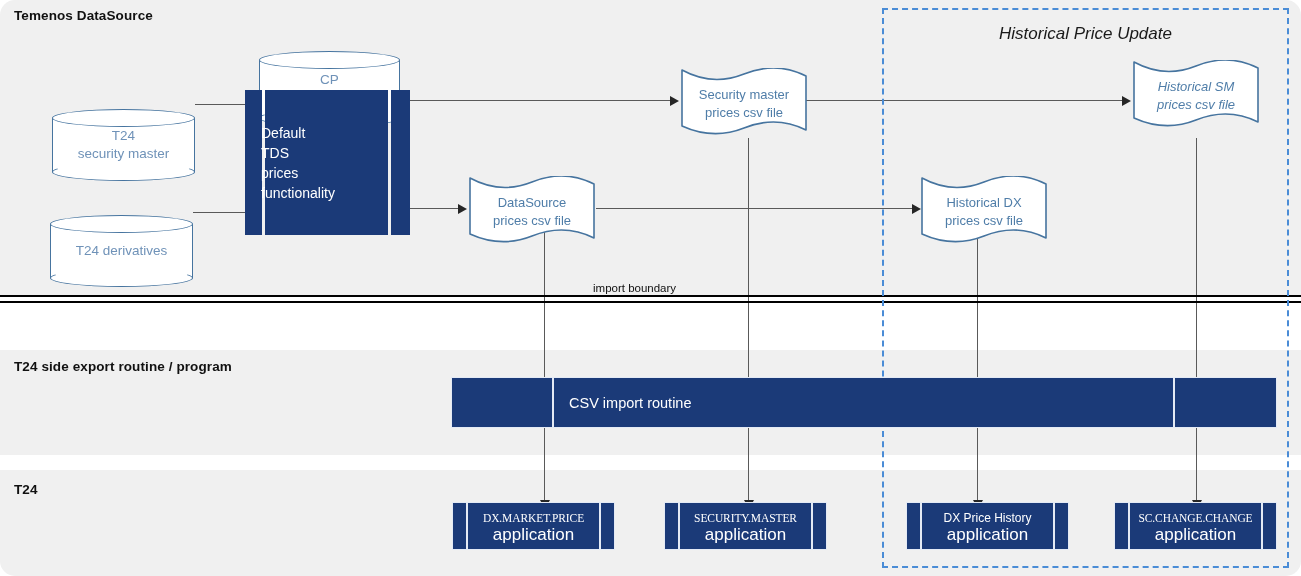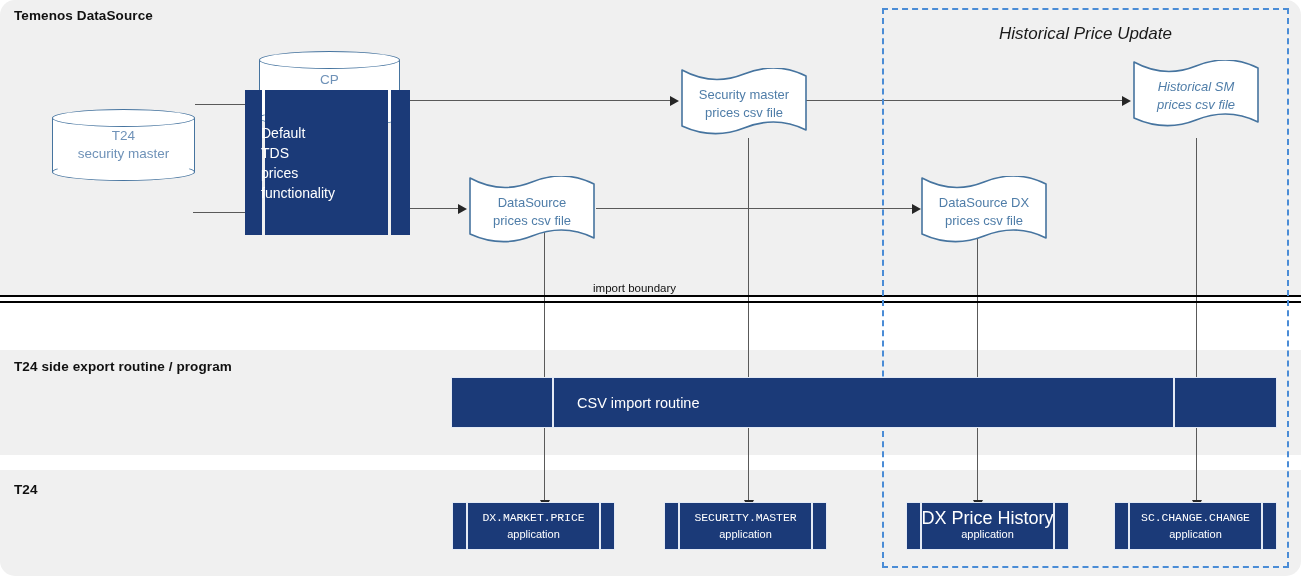--- a/index.html
+++ b/index.html
@@ -57,23 +57,23 @@
   #csv-seg-r{left:723px;right:0;}
   #csv-bar .lbl{font-size:14.5px;z-index:3;}
 
   
   .appbox{position:absolute;height:48px;}
   .appbox .seg{position:absolute;top:0;bottom:0;background:#1b3a78;border:1.2px solid #e4eaf5;box-sizing:border-box;}
   .appbox .s-l{left:0;width:15px;}
   .appbox .s-m{left:15px;right:15px;}
   .appbox .s-r{right:0;width:15px;}
   .appbox .lbl{position:absolute;left:2px;right:2px;top:50%;transform:translateY(-50%);text-align:center;color:#ffffff;z-index:3;}
-  .appbox .l1{display:block;font-size:18px;line-height:16px;}
-  .appbox .l1.mono{font-family:Liberation Mono, monospace;font-size:11.5px;letter-spacing:-.1px;}
-  .appbox .l2{display:block;font-size:11px;line-height:17px;}
+  .appbox .l1{display:block;font-size:12px;line-height:16px;}
+  .appbox .l1.mono{font-family:Liberation Serif, serif;font-size:11.5px;letter-spacing:-.1px;}
+  .appbox .l2{display:block;font-size:17px;line-height:17px;}
 
   
   .ln{position:absolute;background:#595959;}
   .lnh{height:1.4px;}
   .lnv{width:1.4px;}
   .arrow-r{position:absolute;width:0;height:0;border-top:5px solid transparent;border-bottom:5px solid transparent;border-left:9px solid #262626;}
   .arrow-d{position:absolute;width:0;height:0;border-left:5px solid transparent;border-right:5px solid transparent;border-top:9px solid #262626;}
 </style>
 </head>
 <body>
@@ -137,20 +137,26 @@
   <div class="cyl" id="cyl-sm" style="left:52px;top:70px;width:143px;height:72px;">
     <div class="body"></div>
     <div class="bot"></div>
     <div class="top"></div>
     <div class="lbl">
       <span>T24</span><br>
       <span>security master</span>
     </div>
   </div>
 
+  <div class="cyl" id="cyl-dx" style="left:50px;top:176px;width:143px;height:72px;">
+    <div class="body"></div>
+    <div class="bot"></div>
+    <div class="top"></div>
+    <div class="lbl">T24 derivatives</div>
+  </div>
 
   <div class="navy" id="tds-box">
     <div class="seg" id="tds-seg-l"></div>
     <div class="seg" id="tds-seg-m"></div>
     <div class="seg" id="tds-seg-r"></div>
     <div class="lbl">
       <span>Default</span><br>
       <span>TDS</span><br>
       <span>prices</span><br>
       <span>functionality</span>
@@ -185,30 +191,30 @@
       <span>Historical SM</span><br>
       <span>prices csv file</span>
     </div>
   </div>
 
   <div class="flag" style="left:920px;top:176px;width:128px;height:72px;">
     <svg width="128" height="72" viewBox="0 0 128 72">
       <path d="M2,10 C2,10 2,2 2,2 C24,14 44,14 64,6 C84,-2 106,-2 126,8 L126,62 C106,52 84,52 64,60 C44,68 24,68 2,58 Z" fill="#ffffff" stroke="#46749f" stroke-width="1.6" stroke-linejoin="round"></path>
     </svg>
     <div class="lbl">
-      <span>DataSource DX</span><br>
+      <span>Historical DX</span><br>
       <span>prices csv file</span>
     </div>
   </div>
 
   <div class="navy" id="csv-bar">
     <div class="seg" id="csv-seg-l"></div>
     <div class="seg" id="csv-seg-m"></div>
     <div class="seg" id="csv-seg-r"></div>
-    <div class="lbl" style="left:102px;right:88px;margin-left:8px;">CSV import routine</div>
+    <div class="lbl" style="left:102px;right:88px;">CSV import routine</div>
   </div>
 
   <div class="appbox" style="left:452px;top:502px;width:163px;">
     <div class="seg s-l"></div>
     <div class="seg s-m"></div>
     <div class="seg s-r"></div>
     <div class="lbl">
       <span class="l1 mono">DX.MARKET.PRICE</span>
       <span class="l2">application</span>
     </div>

